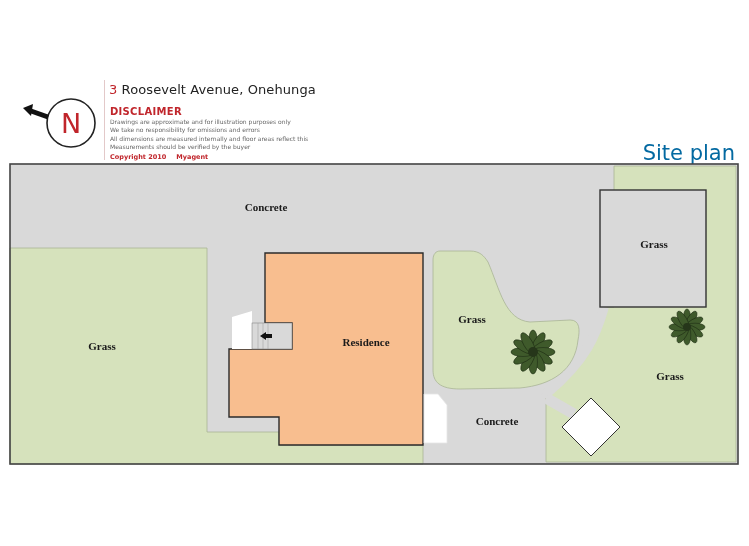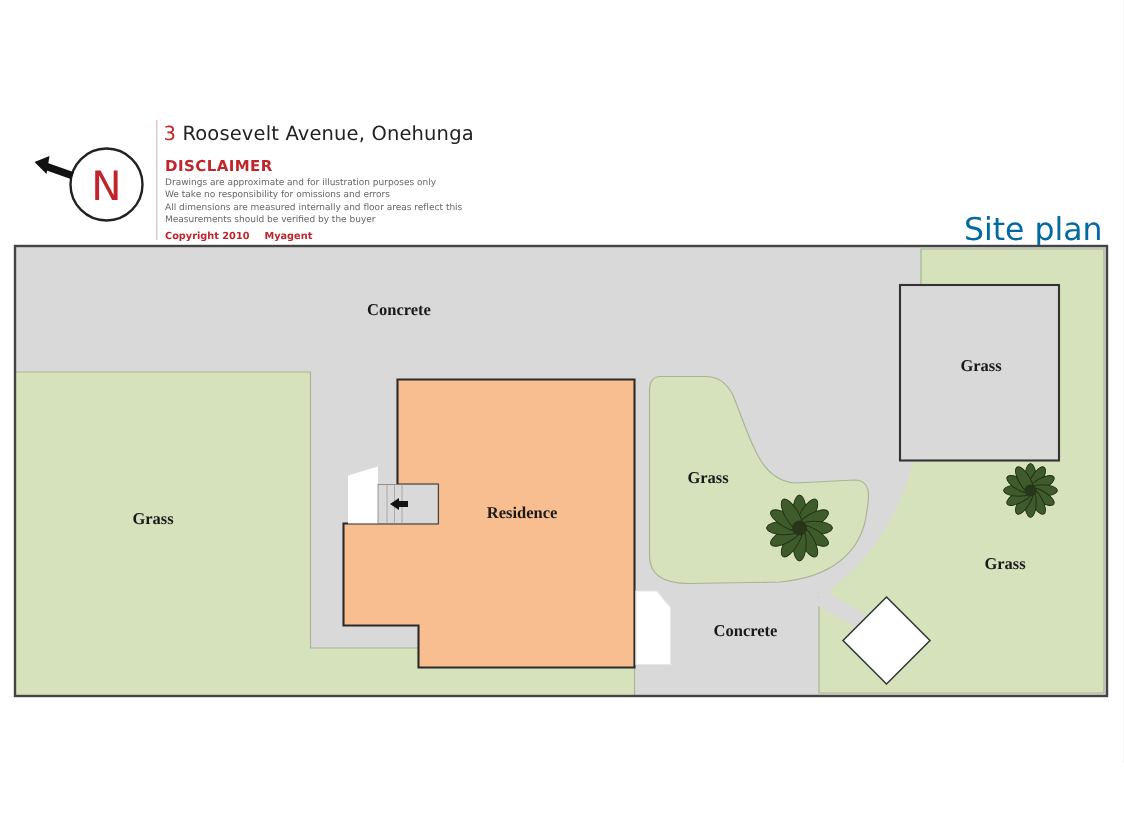--- a/index.html
+++ b/index.html
@@ -107,17 +107,17 @@
       <ellipse rx="3.8" ry="10" transform="rotate(330) translate(0,-8)"></ellipse>
     </g>
     <circle r="4" fill="#26361a"></circle>
   </g>
 
   <rect x="10" y="164" width="728" height="300" fill="none" stroke="#444" stroke-width="1.6"></rect>
 </svg>
 
 <div class="abs lbl" style="left:266px; top:207px;">Concrete</div>
 <div class="abs lbl" style="left:102px; top:346px;">Grass</div>
-<div class="abs lbl" style="left:348px; top:342px;">Residence</div>
+<div class="abs lbl" style="left:366px; top:342px;">Residence</div>
 <div class="abs lbl" style="left:472px; top:319px;">Grass</div>
 <div class="abs lbl" style="left:654px; top:244px;">Grass</div>
 <div class="abs lbl" style="left:670px; top:376px;">Grass</div>
 <div class="abs lbl" style="left:497px; top:421px;">Concrete</div>
 
 </body></html>

